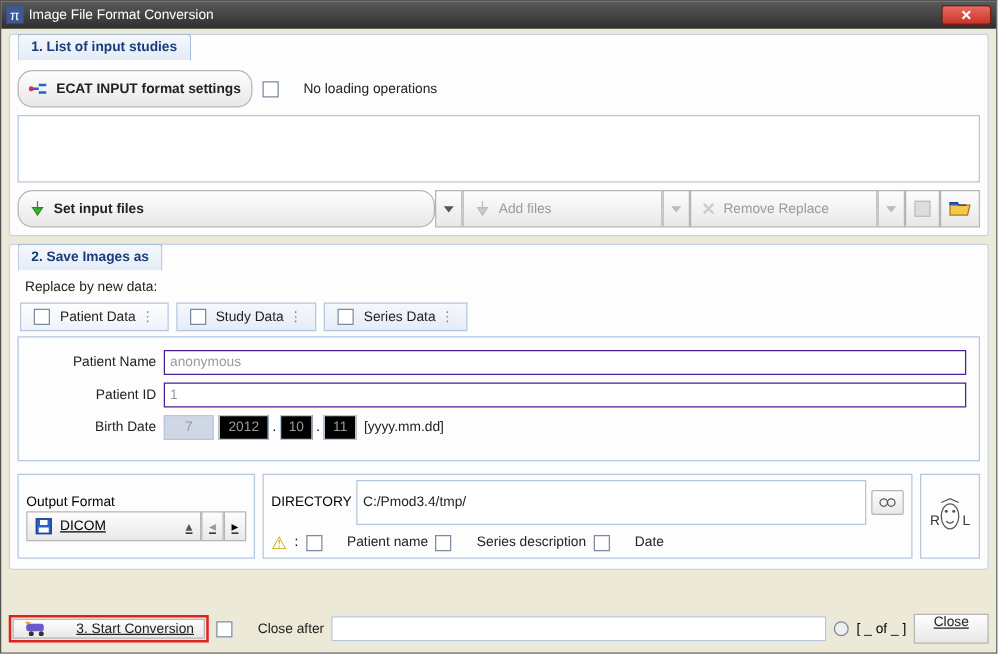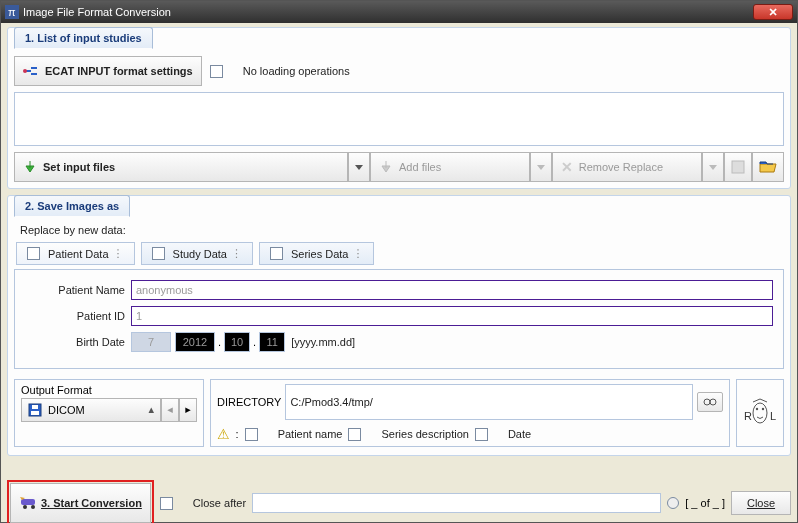--- a/index.html
+++ b/index.html
@@ -7,53 +7,53 @@
   .window { width: 798px; height: 523px; background: #ece9d8; border: 1px solid #555; position: relative; }
   .titlebar { height: 22px; background: linear-gradient(to bottom,#5a5a5a,#2f2f2f); color: #fff; display: flex; align-items: center; padding: 0 4px; justify-content: space-between; }
   .titlebar .title { display: flex; align-items: center; gap: 4px; }
   .titlebar .close-x { width: 40px; height: 16px; background: linear-gradient(to bottom,#e86a5e,#c8362a); border: 1px solid #7a1c14; border-radius: 3px; display: flex; align-items: center; justify-content: center; color: #fff; font-weight: bold; }
   .content { padding: 4px 6px; }
   .group { border: 1px solid #c4d5ea; border-radius: 3px; background: #fdfdfd; margin-bottom: 6px; padding: 28px 6px 6px 6px; position: relative; }
   .tab-head { position: absolute; top: -1px; left: 6px; display: flex; }
   .tab { background: linear-gradient(to bottom,#f5f8fc,#e3ecf7); border: 1px solid #a8bdd8; border-bottom: 1px solid #fdfdfd; padding: 4px 10px 4px 10px; border-radius: 3px 3px 0 0; color: #1a3c7a; font-weight: bold; }
   .btn-row { display: flex; align-items: stretch; gap: 0; height: 30px; }
   .btn { background: linear-gradient(to bottom,#fdfdfd,#e8e8e8); border: 1px solid #b5b5b5; display: flex; align-items: center; padding: 0 8px; gap: 6px; color: #333; }
-  .btn.bold { font-weight: bold; color: #222; }
+  .btn.bold { font-weight: bold; color: #222; border-radius: 12px; }
   .btn.disabled { color: #9a9a9a; }
   .btn.small { padding: 0 6px; }
   .dropdown-arrow { width: 0; height: 0; border-left: 4px solid transparent; border-right: 4px solid transparent; border-top: 5px solid #555; }
   .dropdown-arrow.disabled { border-top-color: #bbb; }
   .inputarea { width: 100%; height: 54px; background: #fff; border: 1px solid #b5c6de; margin-bottom: 6px; }
   .chk { width: 13px; height: 13px; border: 1px solid #7a8aa0; background: #fff; display: inline-block; vertical-align: middle; margin-right: 4px; }
   .chklbl { display: inline-flex; align-items: center; gap: 16px; color: #222; }
   .sub-tabs { display: flex; gap: 6px; margin: 6px 0 4px 8px; }
   .sub-tab { background: linear-gradient(to bottom,#f5f8fc,#e3ecf7); border: 1px solid #b5c6de; padding: 4px 10px; display: flex; align-items: center; gap: 4px; color: #222; }
   .sub-tab.active { background: linear-gradient(to bottom,#fdfdfd,#eef3fa); }
   .form-area { border: 1px solid #b5c6de; margin: 0 6px; padding: 10px; background: #fdfdfd; }
   .form-row { display: flex; align-items: center; margin-bottom: 6px; }
   .form-row label { width: 100px; text-align: right; margin-right: 6px; color: #222; }
   .form-row input[type=text] { flex: 1; height: 20px; border: 1px solid #4c1d95; background: #fff; padding: 0 4px; color: #9a9a9a; }
   .date-box { width: 40px; height: 20px; border: 1px solid #b5c6de; background: #000000; color: #9a9a9a; text-align: center; display: inline-flex; align-items: center; justify-content: center; }
   .date-box.icon { background: #cfd7e4; }
   .output-row { display: flex; gap: 6px; align-items: stretch; margin: 0 6px; }
   .out-box { border: 1px solid #b5c6de; padding: 4px 6px; background: #fdfdfd; }
-  .out-format { width: 190px; display: flex; flex-direction: column; gap: 4px; }
-  .out-format .fmt-row { display: flex; align-items: center; height: 19px; }
+  .out-format { width: 190px; display: flex; flex-direction: column; gap: 4px; justify-content: center; }
+  .out-format .fmt-row { display: flex; align-items: center; height: 19px; text-decoration: underline; }
   .fmt-btn { border: 1px solid #b5b5b5; background: linear-gradient(to bottom,#fdfdfd,#e8e8e8); height: 24px; display: flex; align-items: center; padding: 0 6px; gap: 6px; }
   .dir-row { display: flex; align-items: center; gap: 4px; }
   .dir-row .dir-input { flex: 1; height: 36px; border: 1px solid #b5c6de; background: #fff; padding: 0 4px; color: #222; }
   .circle-btn { width: 26px; height: 20px; border: 1px solid #b5b5b5; background: linear-gradient(to bottom,#fdfdfd,#e8e8e8); display: flex; align-items: center; justify-content: center; border-radius: 2px; }
   .warn { color: #caa400; font-size: 14px; }
   .footer { position: absolute; bottom: 4px; left: 6px; right: 6px; display: flex; align-items: center; gap: 6px; height: 30px; }
   .redbox { border: 2px solid #e02020; padding: 1px; }
-  .start-btn { background: linear-gradient(to bottom,#fdfdfd,#e8e8e8); border: 1px solid #b5b5b5; height: 40px; display: flex; align-items: center; padding: 0 8px; gap: 2px; font-weight: bold; color: #222; }
+  .start-btn { background: linear-gradient(to bottom,#fdfdfd,#e8e8e8); border: 1px solid #b5b5b5; height: 16px; display: flex; align-items: center; padding: 0 8px; gap: 22px; font-weight: normal; color: #222; }
   .start-btn .num { text-decoration: underline; }
   .progress { flex: 1; height: 20px; border: 1px solid #b5c6de; background: #fff; }
   .radio { width: 12px; height: 12px; border: 1px solid #7a8aa0; border-radius: 50%; display: inline-block; background: #eee; }
-  .close-btn { width: 60px; height: 24px; border: 1px solid #b5b5b5; background: linear-gradient(to bottom,#fdfdfd,#e8e8e8); display: flex; align-items: center; justify-content: center; color: #222; }
+  .close-btn { width: 60px; height: 24px; border: 1px solid #b5b5b5; background: linear-gradient(to bottom,#fdfdfd,#e8e8e8); display: flex; justify-content: center; color: #222; }
   .close-btn span { text-decoration: underline; }
   svg { display: block; }
   .open-icon { width: 18px; height: 14px; }
 </style>
 </head>
 <body>
 
 <div class="window">
 
   <div class="titlebar">

